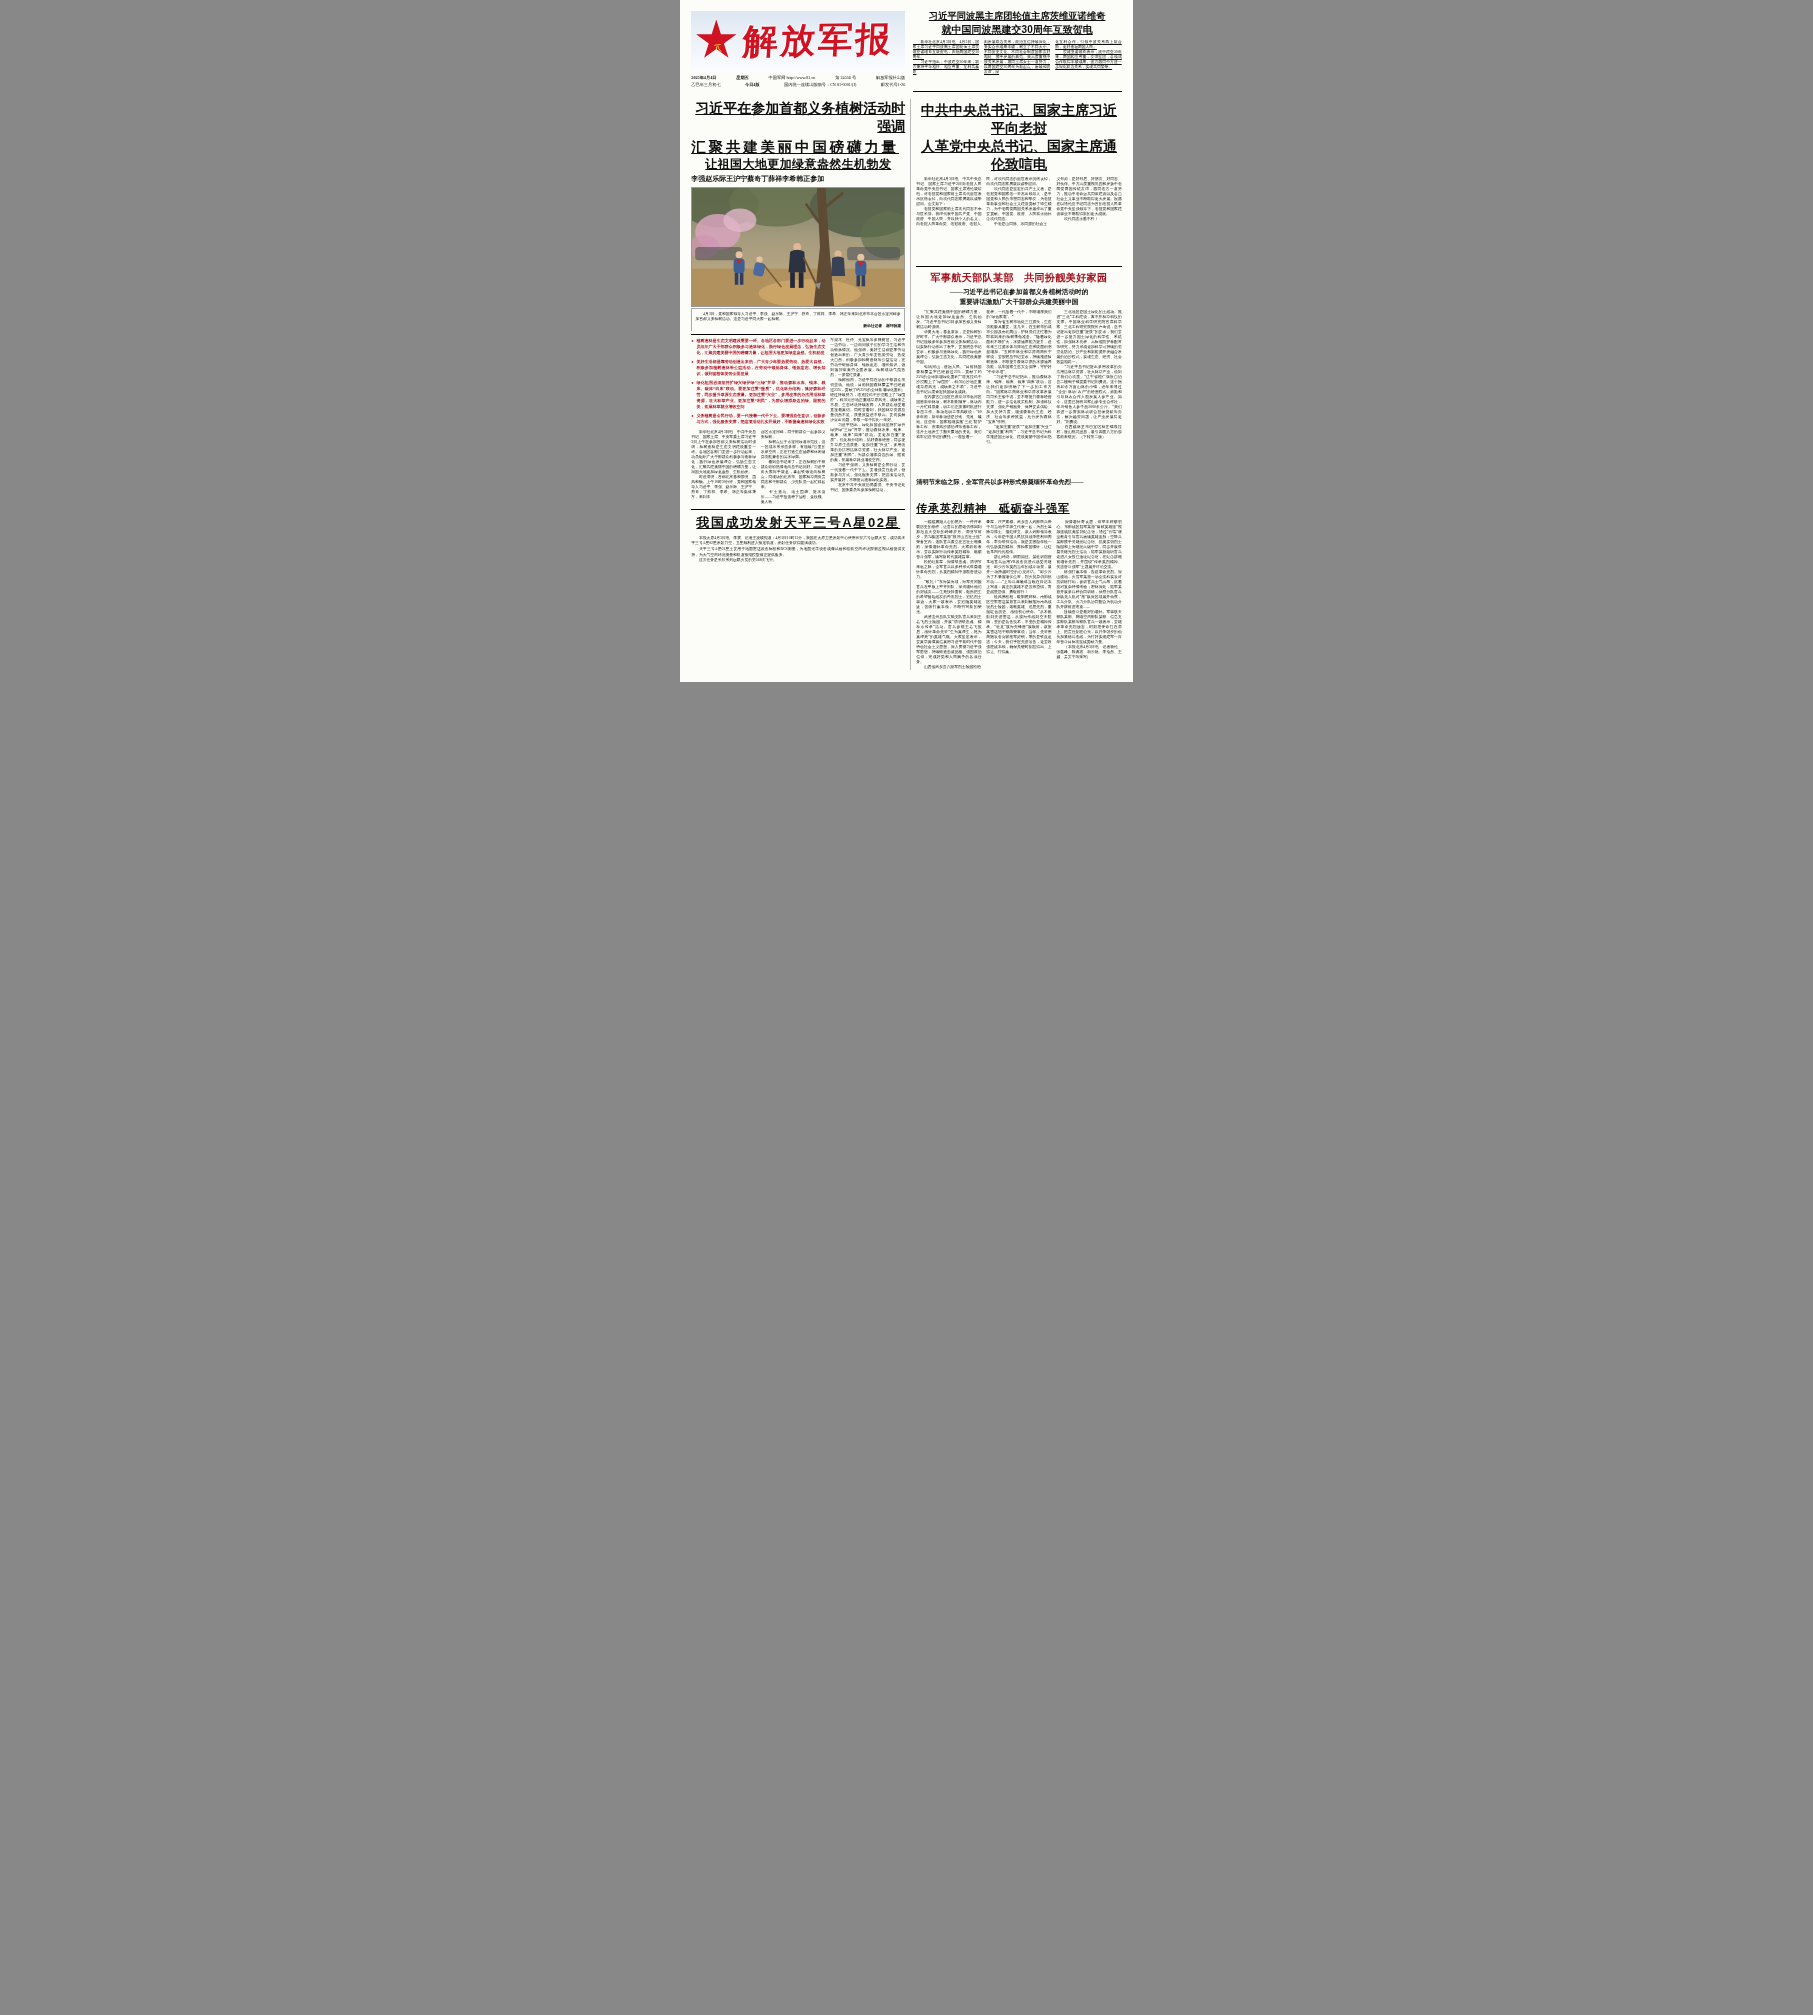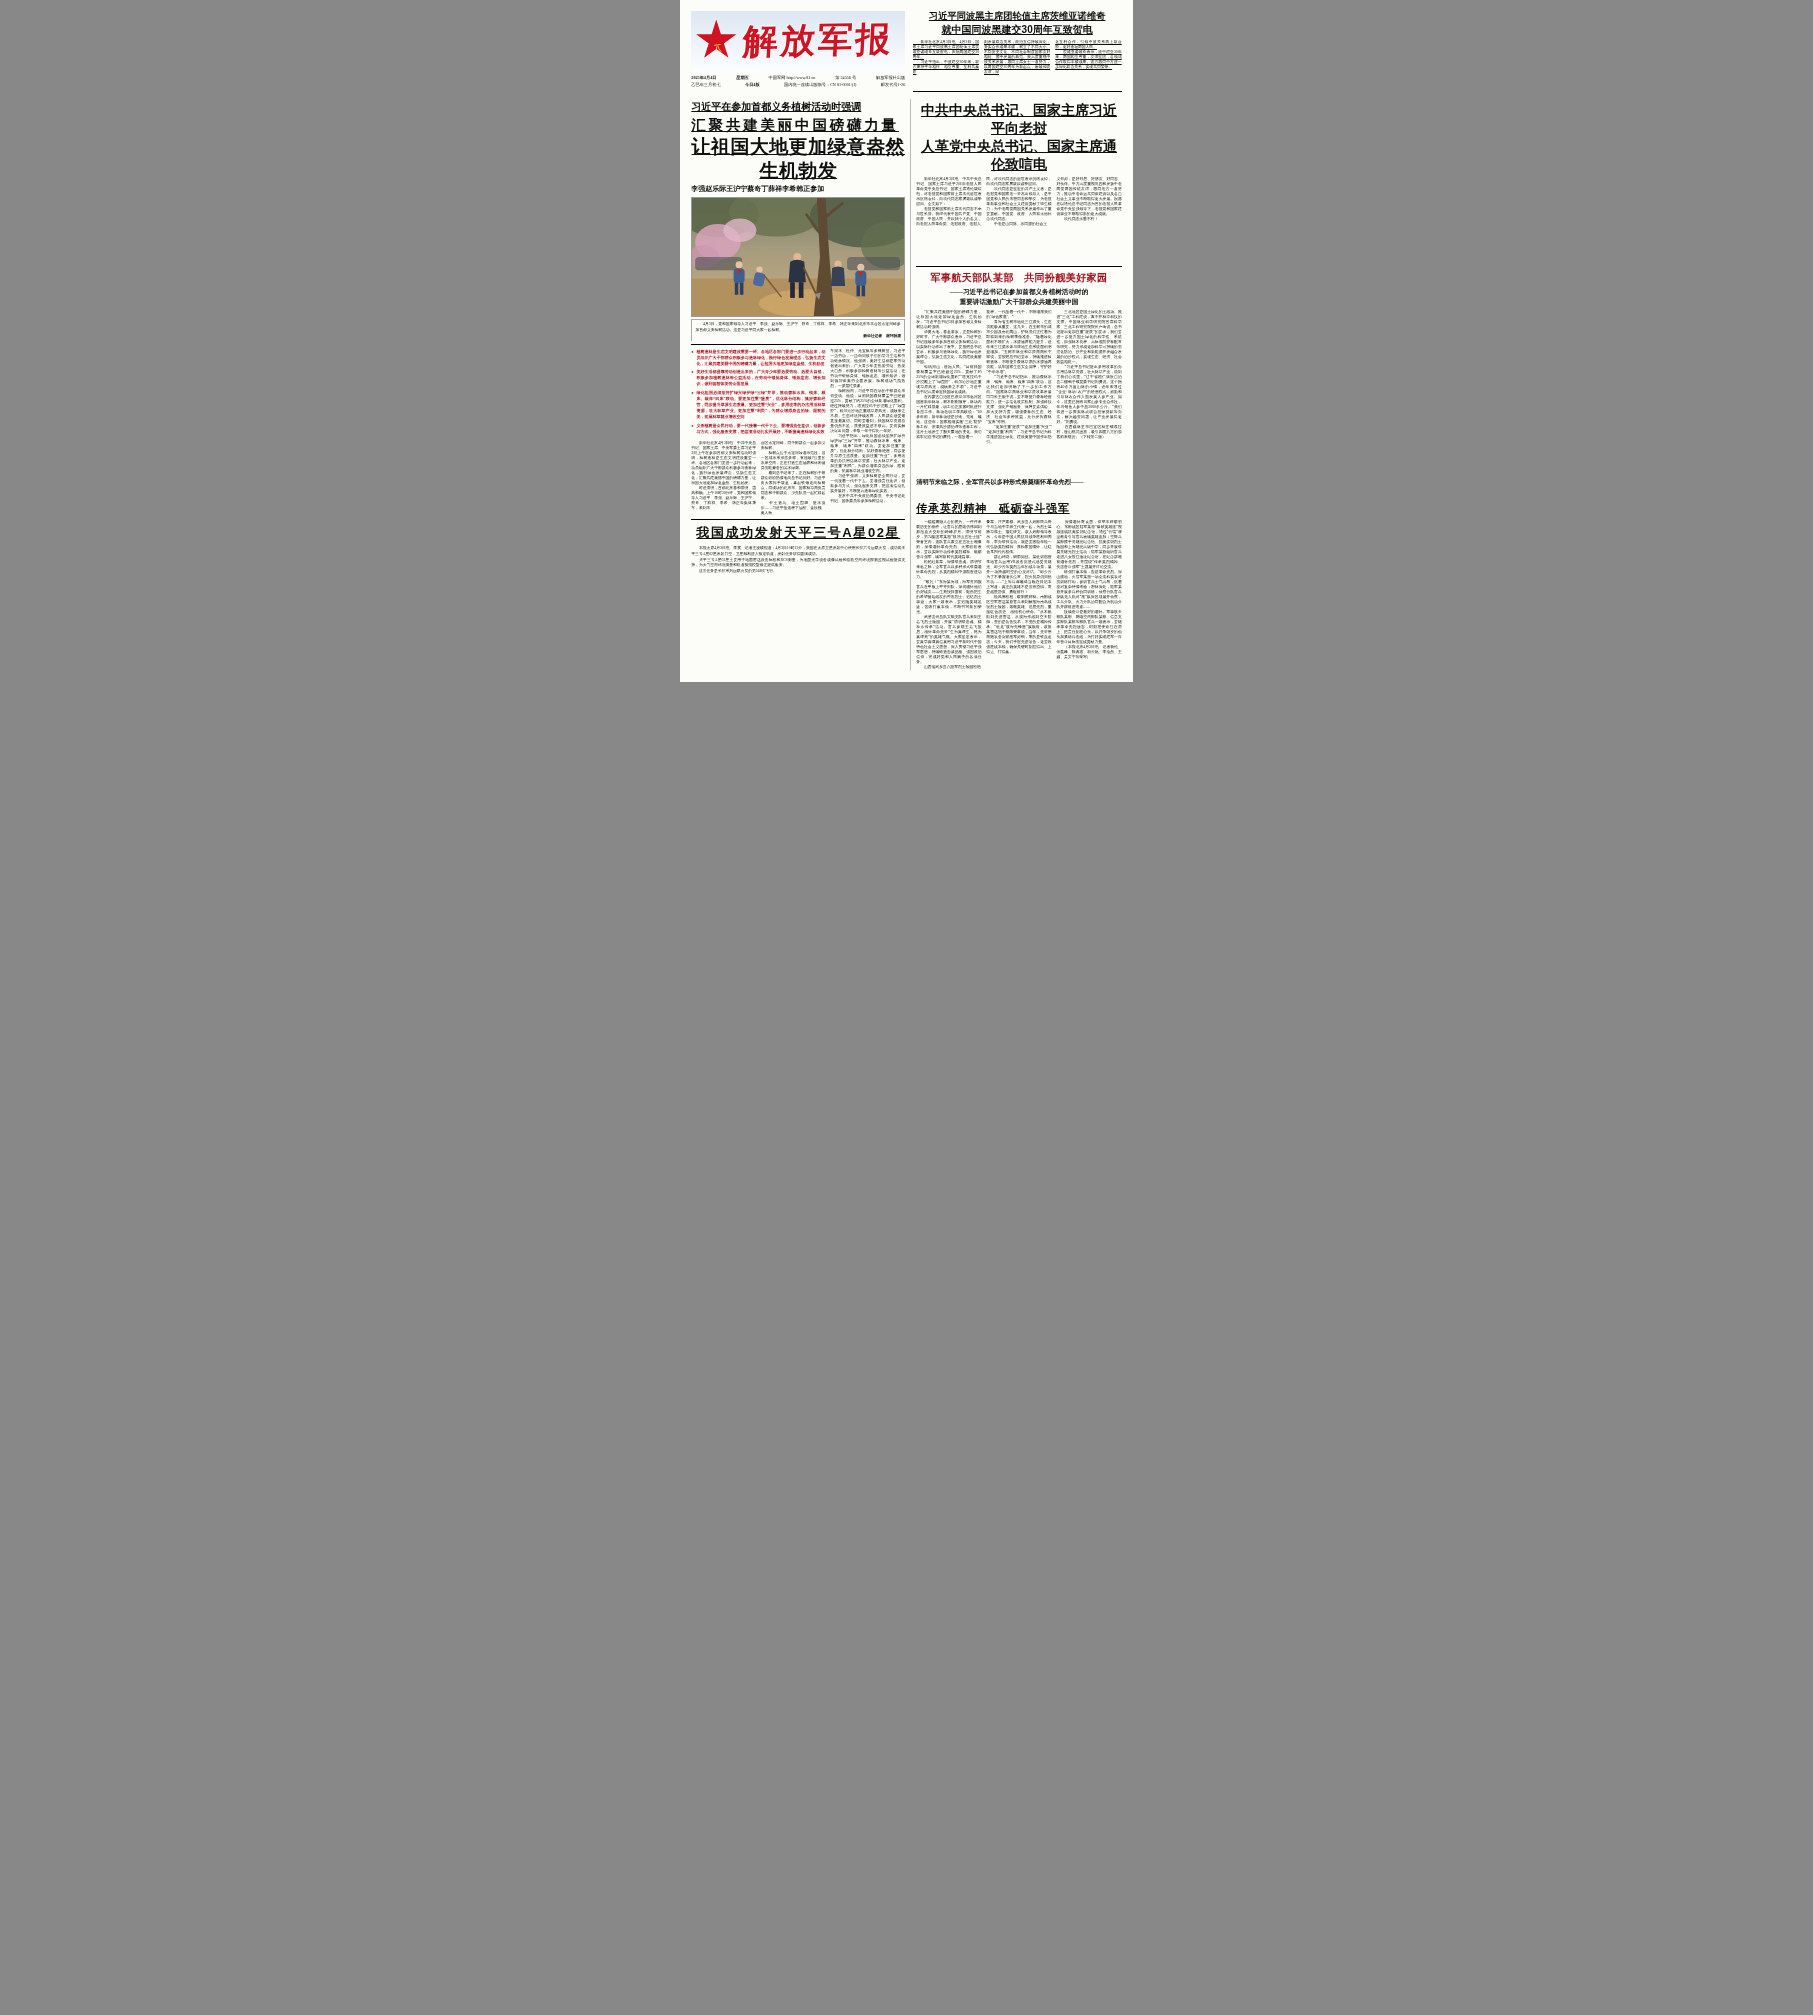--- a/index.html
+++ b/index.html
@@ -46,23 +46,23 @@
   
   .top-story{flex:1;min-width:0;}
   .top-story h1{margin:0.8px 0 0 0;text-align:center;font-size:9.3px;line-height:1.22;letter-spacing:0;}
   .top-story h1 .l2{display:block;font-size:10px;margin-top:1.6px;}
   .top-story .cols{margin-top:3.2px;height:48px;}
   
   .content{display:flex;gap:0;margin-top:4px;}
   .left-col{width:214px;flex:0 0 214px;padding-right:4.8px;}
   .right-col{flex:1;min-width:0;border-left:0.4px solid #b9b9b9;padding-left:5.2px;}
   
-  .lead-kicker{text-align:left;font-weight:bold;font-size:10px;margin:0.8px 0 2.4px 0;}
+  .lead-kicker{text-align:right;font-weight:bold;font-size:14px;margin:0.8px 0 2.4px 0;}
   .lead-h1{text-align:left;font-weight:900;font-size:14.5px;line-height:1.25;letter-spacing:2.8px;margin:0;}
-  .lead-h2{text-align:center;font-weight:900;font-size:19px;line-height:1.25;letter-spacing:0.4px;margin:0.8px 0 1.6px 0;}
+  .lead-h2{text-align:center;font-weight:900;font-size:12px;line-height:1.25;letter-spacing:0.4px;margin:0.8px 0 1.6px 0;}
   .lead-sub{text-align:left;font-weight:bold;font-size:7px;margin:0.8px 0 3.2px 0;}
   .photo{width:100%;height:120px;display:block;border:0.4px solid #999;box-sizing:border-box;}
   .caption-box{border:0.4px solid #aaa;border-bottom:none;padding:2.4px 3.2px 1.6px 3.2px;font-size:3.8px;line-height:1.45;margin-top:1.6px;}
   .caption-box .credit{display:block;text-align:right;font-weight:bold;margin-top:0.8px;}
   .lead-lower{display:grid;grid-template-columns:1fr 1fr 1.16fr;grid-template-rows:auto auto;column-gap:4.8px;row-gap:3.2px;margin-top:3.2px;}
   .bullets{grid-column:1/3;grid-row:1;list-style:none;margin:0;padding:0;}
   .bullets li{
     position:relative;padding-left:5.2px;margin-bottom:2.8px;
     color:#b01626;font-weight:bold;font-size:4px;line-height:1.5;text-align:justify;
     font-family:"Liberation Sans","DejaVu Sans",sans-serif;

